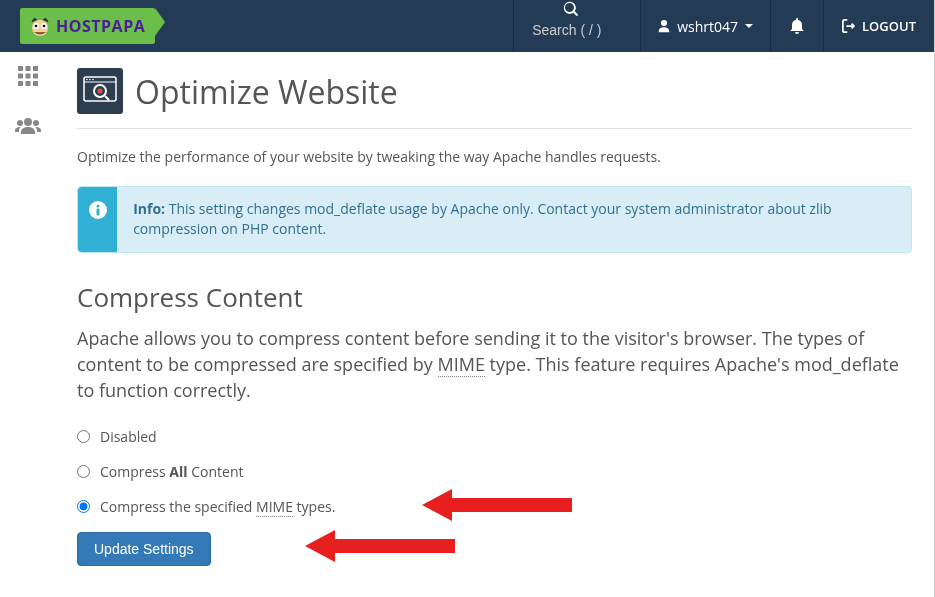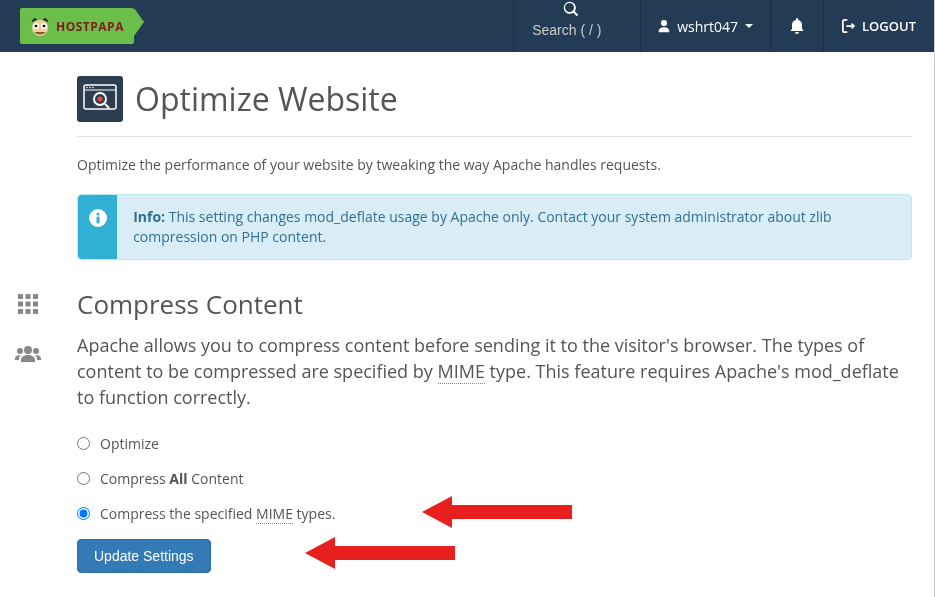--- a/index.html
+++ b/index.html
@@ -1,33 +1,33 @@
 <!DOCTYPE html>
 <html><head>
   <meta charset="utf-8">
   <style>
     * { margin: 0; padding: 0; box-sizing: border-box; }
     body { font-family: -apple-system, BlinkMacSystemFont, "Segoe UI", "Open Sans", Helvetica, Arial, sans-serif; background: #fff; color: #555; }
     .page { width: 935px; height: 597px; display: flex; flex-direction: column; border-right: 1px solid #ccc; }
     .topbar { background: #243B55; height: 52px; display: flex; align-items: center; color: #fff; }
     .logo { display: flex; align-items: center; height: 100%; padding: 0 12px 0 20px; background: #243B55; }
-    .logo-badge { background: #6BBE4A; color: #7f1d1d; font-weight: 700; font-size: 12px; padding: 4px 10px 4px 6px; display: inline-flex; align-items: center; border-radius: 2px; position: relative; letter-spacing: 0.5px; }
+    .logo-badge { background: #6BBE4A; color: #4c1d95; font-weight: 700; font-size: 16px; padding: 4px 10px 4px 6px; display: inline-flex; align-items: center; border-radius: 2px; position: relative; letter-spacing: 0.5px; }
     .logo-badge::after { content: ''; position: absolute; right: -10px; top: 0; bottom: 0; width: 0; height: 0; border-top: 14px solid transparent; border-bottom: 14px solid transparent; border-left: 10px solid #6BBE4A; }
     .mascot { width: 28px; height: 28px; margin-right: 2px; display: inline-block; }
     .top-spacer { flex: 1; }
     .search-wrap { display: flex; align-items: center; border-left: 1px solid #1a2d42; height: 100%; padding: 0 18px; flex-direction: column; }
     .search-icon { color: #fff; font-size: 16px; margin-right: 12px; }
     .search-input { background: transparent; border: none; color: #fff; font-size: 14px; outline: none; width: 90px; }
     .search-input::placeholder { color: #ccc; }
     .user-wrap { display: flex; align-items: center; border-left: 1px solid #1a2d42; height: 100%; padding: 0 16px; }
     .user-wrap span { font-size: 14px; margin: 8px 6px; }
     .bell-wrap { display: flex; align-items: center; border-left: 1px solid #1a2d42; height: 100%; padding: 0 18px; }
     .logout-wrap { display: flex; align-items: center; border-left: 1px solid #1a2d42; height: 100%; padding: 0 18px; font-size: 13px; font-weight: 600; }
     .logout-wrap svg { margin-right: 6px; }
-    .body-row { display: flex; flex: 1; overflow: hidden; align-items: center; }
+    .body-row { display: flex; flex: 1; overflow: hidden; }
     .sidebar { width: 55px; background: #fff; display: flex; flex-direction: column; align-items: center; padding-top: 12px; gap: 18px; }
     .sidebar-item { color: #888; font-size: 22px; cursor: pointer; }
     .main { flex: 1; padding: 16px 22px; overflow-y: auto; }
     .page-title-row { display: flex; align-items: center; gap: 12px; border-bottom: 1px solid #e0e0e0; padding-bottom: 14px; margin-bottom: 18px; }
     .title-icon { width: 46px; height: 46px; background: #2C3E50; display: flex; align-items: center; justify-content: center; color: #fff; border-radius: 3px; position: relative; }
     .page-title { font-size: 32px; font-weight: 400; color: #555; }
     .intro { font-size: 14px; color: #555; margin-bottom: 20px; }
     .info-box { background: #D9EDF7; border: 1px solid #bce8f1; border-radius: 4px; display: flex; margin-bottom: 26px; }
     .info-icon-col { width: 46px; background: #31B0D5; display: flex; justify-content: center; padding-top: 14px; color: #fff; border-radius: 4px 0 0 4px; }
     .info-body { padding: 12px 16px; font-size: 14px; color: #31708f; line-height: 1.45; }
@@ -158,21 +158,21 @@
         </div>
       </div>
 
       <h2 class="section-title">Compress Content</h2>
       <p class="section-desc">
         <span>Apache allows you to compress content before sending it to the visitor's browser. The types of content to be compressed are specified by </span><span class="dotted-u">MIME</span><span> type. This feature requires Apache's mod_deflate to function correctly.</span>
       </p>
 
       <label class="radio-row">
         <input type="radio" name="cmp" style="">
-        <span>Optimize</span>
+        <span>Disabled</span>
       </label>
 
       <label class="radio-row">
         <input type="radio" name="cmp" style="">
         <span>
           <span>Compress </span><b>All</b><span> Content</span>
         </span>
       </label>
 
       <div class="pos-rel">

